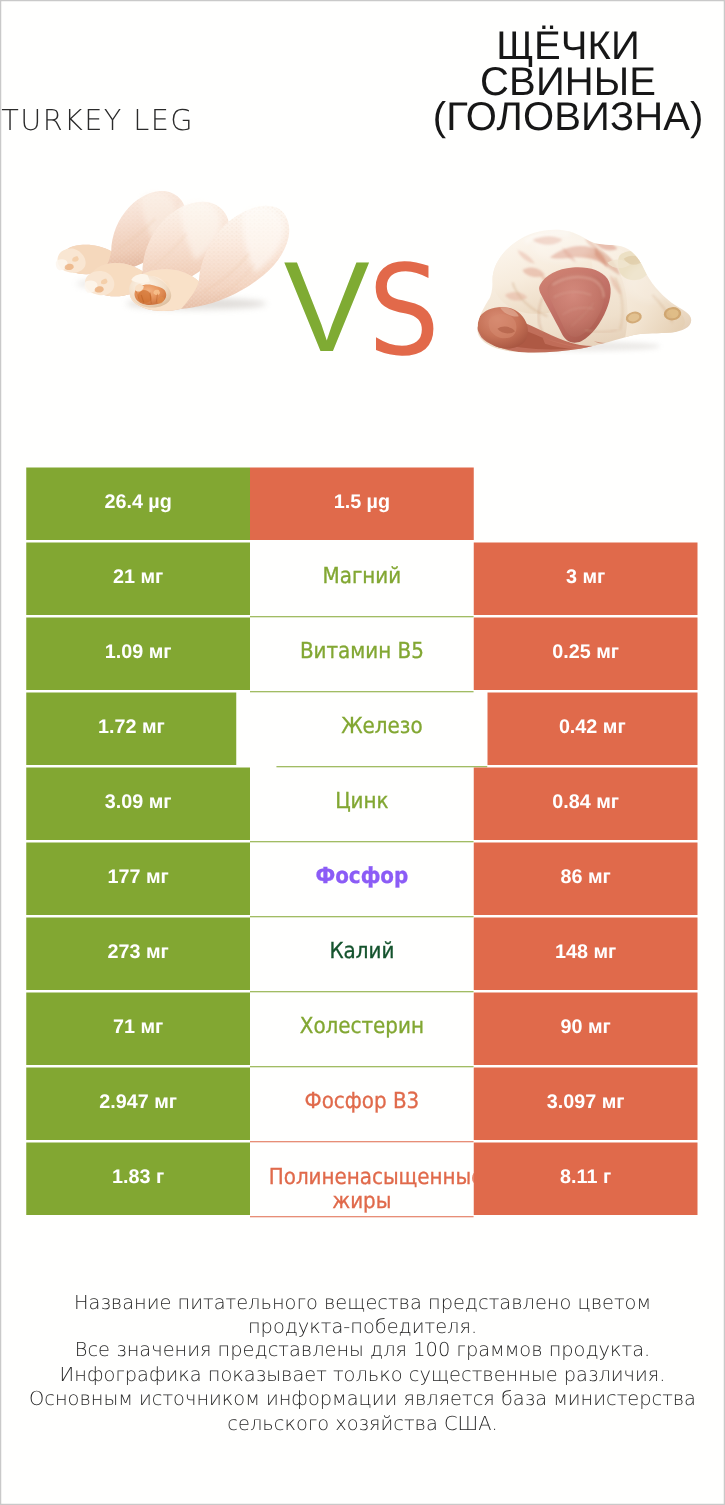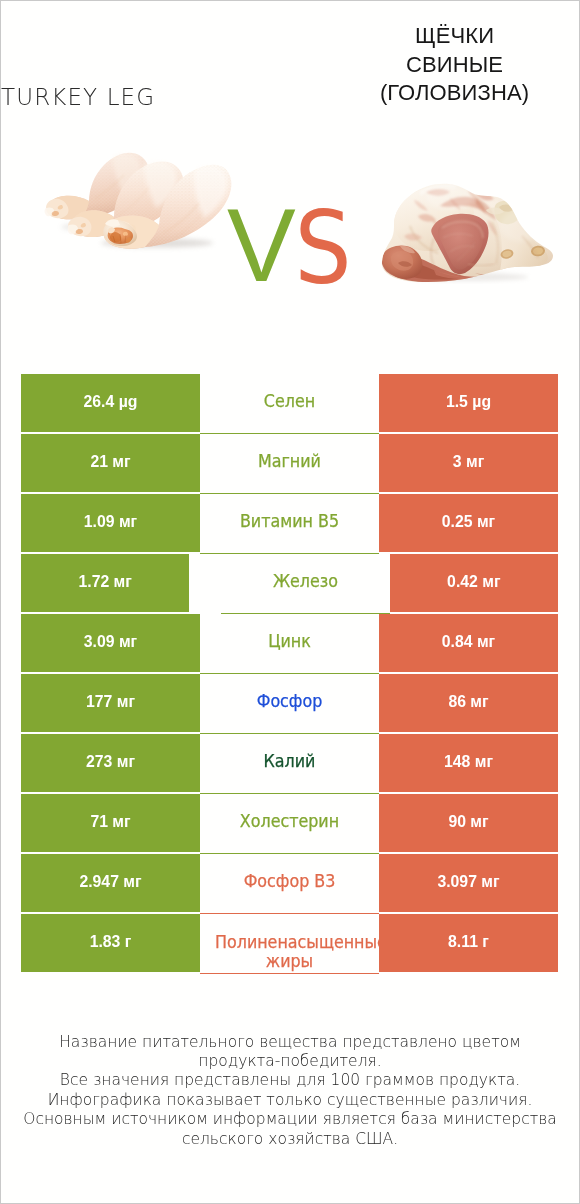--- a/index.html
+++ b/index.html
@@ -21,21 +21,21 @@
     position:absolute; left:0; top:83.5px; width:253px;
     text-align:left;
     font-family:"DejaVu Sans", sans-serif;
     font-size:23px; font-weight:200; letter-spacing:1.1px; text-indent:1.1px;
     color:#2b2b2b; white-space:nowrap;
   }
   .title-right {
     position:absolute; left:329px; top:22px; width:251px;
     text-align:center;
     font-family:"Liberation Sans", sans-serif;
-    font-size:22px; font-weight:400; line-height:28.5px; letter-spacing:0.1px;
+    font-size:32px; font-weight:400; line-height:28.5px; letter-spacing:0.1px;
     color:#171717;
   }
 
   
   .vs { position:absolute; left:227px; top:209px; font-size:100px; font-weight:400;
         line-height:0; font-family:"Liberation Sans", sans-serif; white-space:nowrap; }
   .vs span { display:inline-block; vertical-align:top; }
   .vs .v { color:#7fab33; font-size:103px; line-height:73px; letter-spacing:-2.6px; }
   .vs .s { color:#e2694a; font-family:"DejaVu Sans Condensed", sans-serif;
            font-size:100px; line-height:74px; margin-left:1.5px; position:relative; top:3px; }
@@ -319,24 +319,20 @@
     </g>
    </svg>
   </div>
 
   <div class="table">
       <div class="row">
         <div class="cell cL green">
           <i class="blk"></i>
           <span class="t">26.4 µg</span>
         </div>
-        <div class="cell cM" style="color: rgb(130, 167, 50);">
-          <span class="t">Селен</span>
-          <i class="line" style="background: rgb(130, 167, 50);"></i>
-        </div>
         <div class="cell cR orange">
           <i class="blk"></i>
           <span class="t">1.5 µg</span>
         </div>
       </div>
       <div class="row">
         <div class="cell cL green">
           <i class="blk"></i>
           <span class="t">21 мг</span>
         </div>
@@ -389,21 +385,21 @@
         <div class="cell cR orange">
           <i class="blk"></i>
           <span class="t">0.84 мг</span>
         </div>
       </div>
       <div class="row">
         <div class="cell cL green">
           <i class="blk"></i>
           <span class="t">177 мг</span>
         </div>
-        <div class="cell cM" style="color: #1d4ed8;">
+        <div class="cell cM" style="color: #8b5cf6; font-weight: bold;">
           <span class="t">Фосфор</span>
           <i class="line" style="background: rgb(130, 167, 50);"></i>
         </div>
         <div class="cell cR orange">
           <i class="blk"></i>
           <span class="t">86 мг</span>
         </div>
       </div>
       <div class="row">
         <div class="cell cL green">

